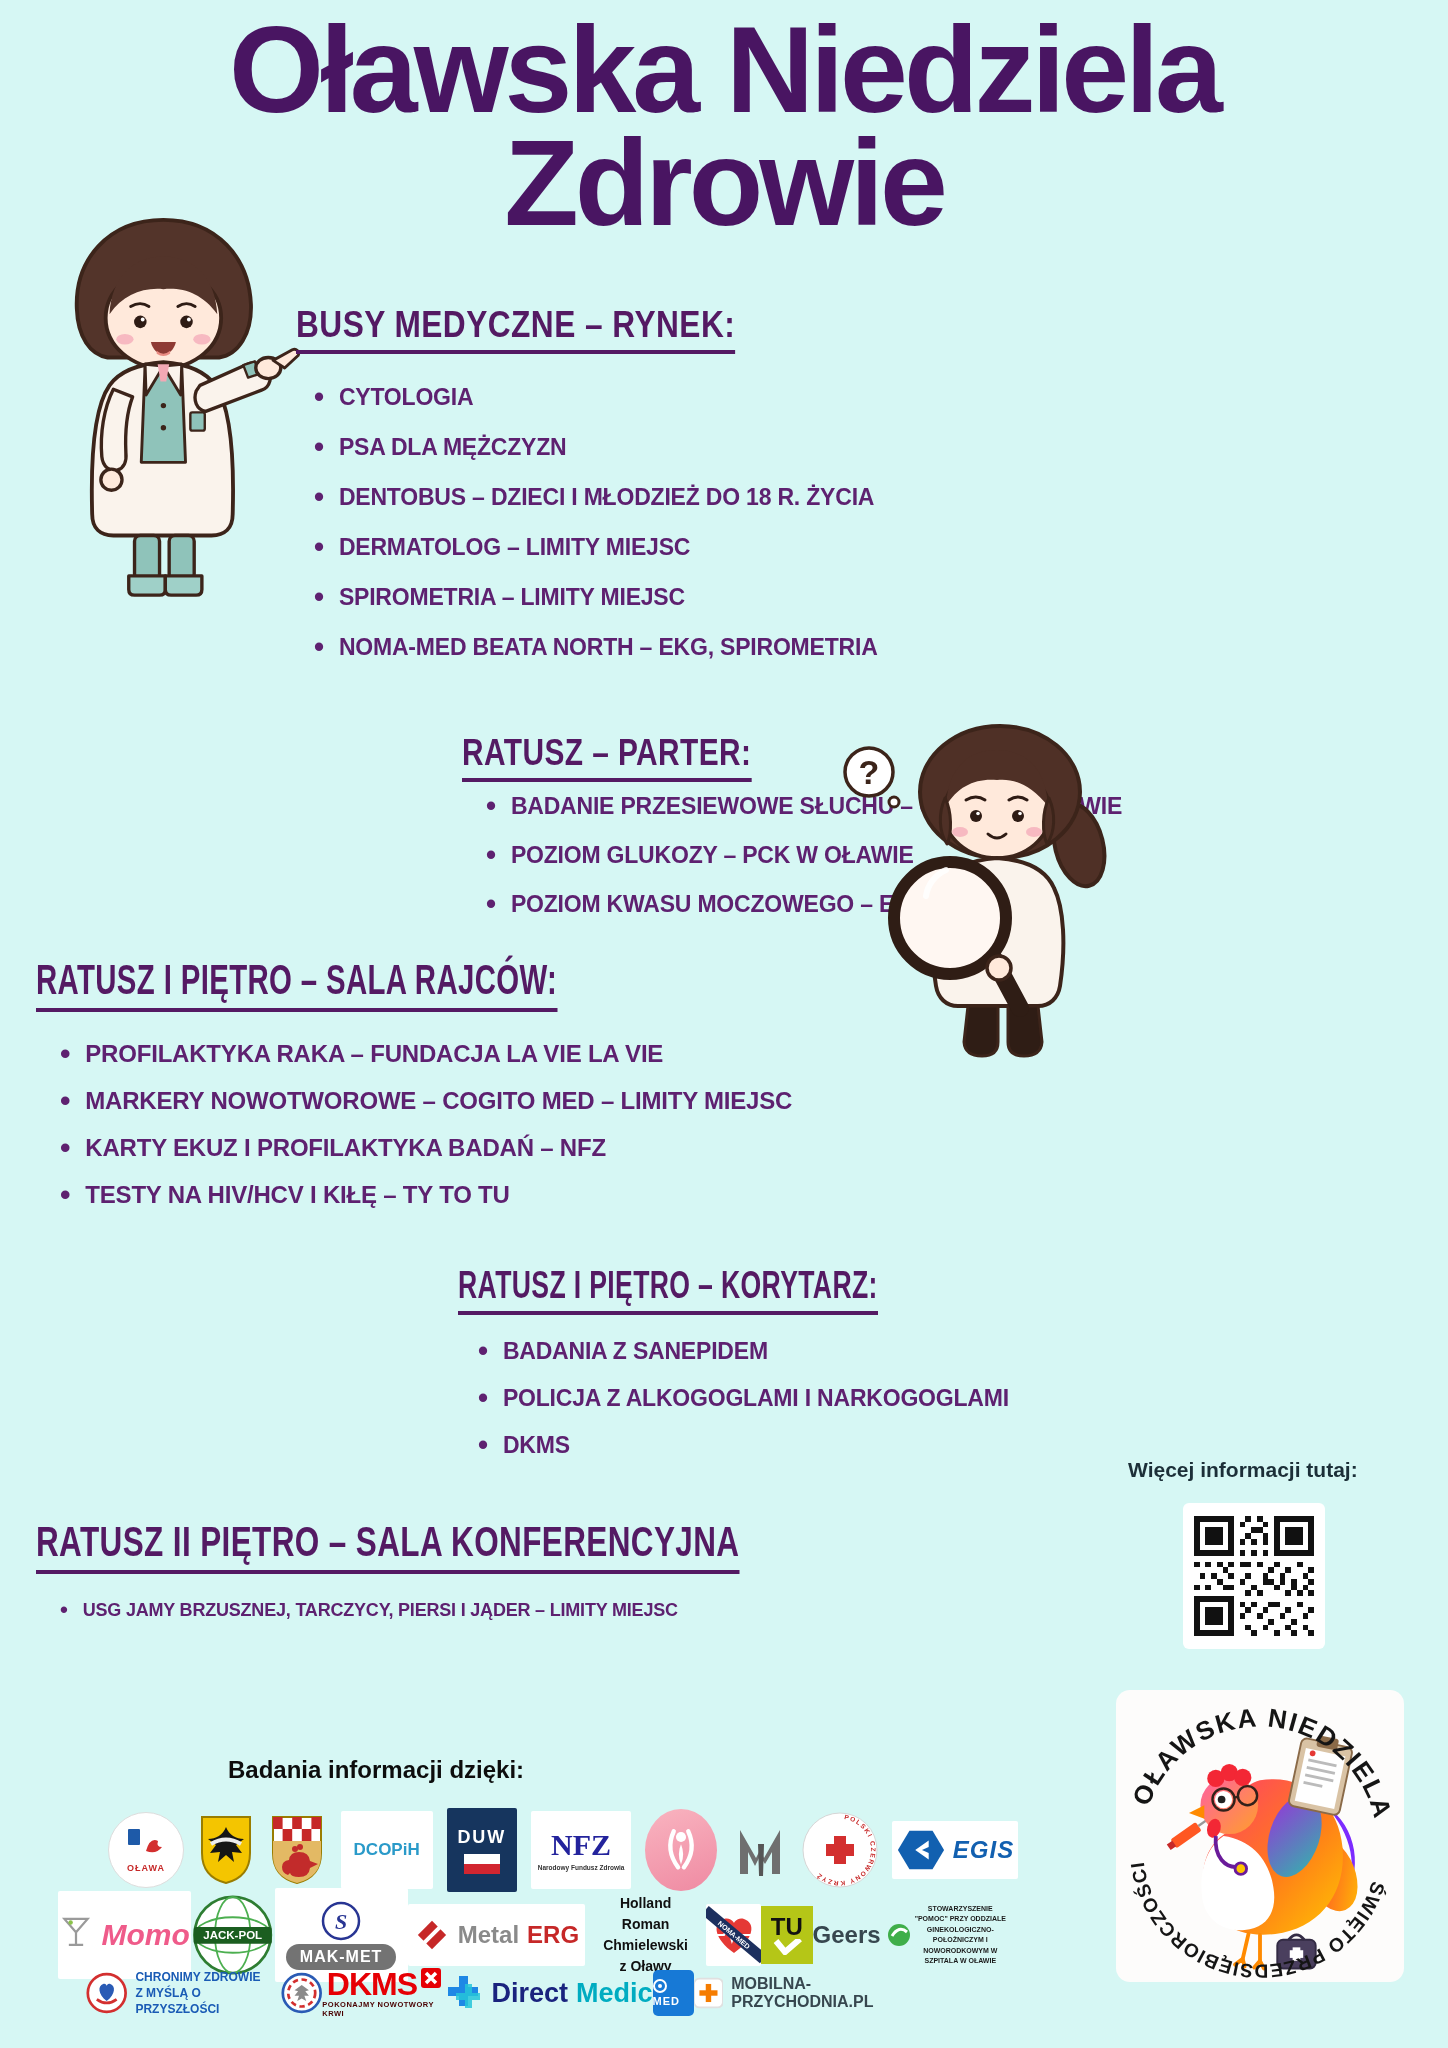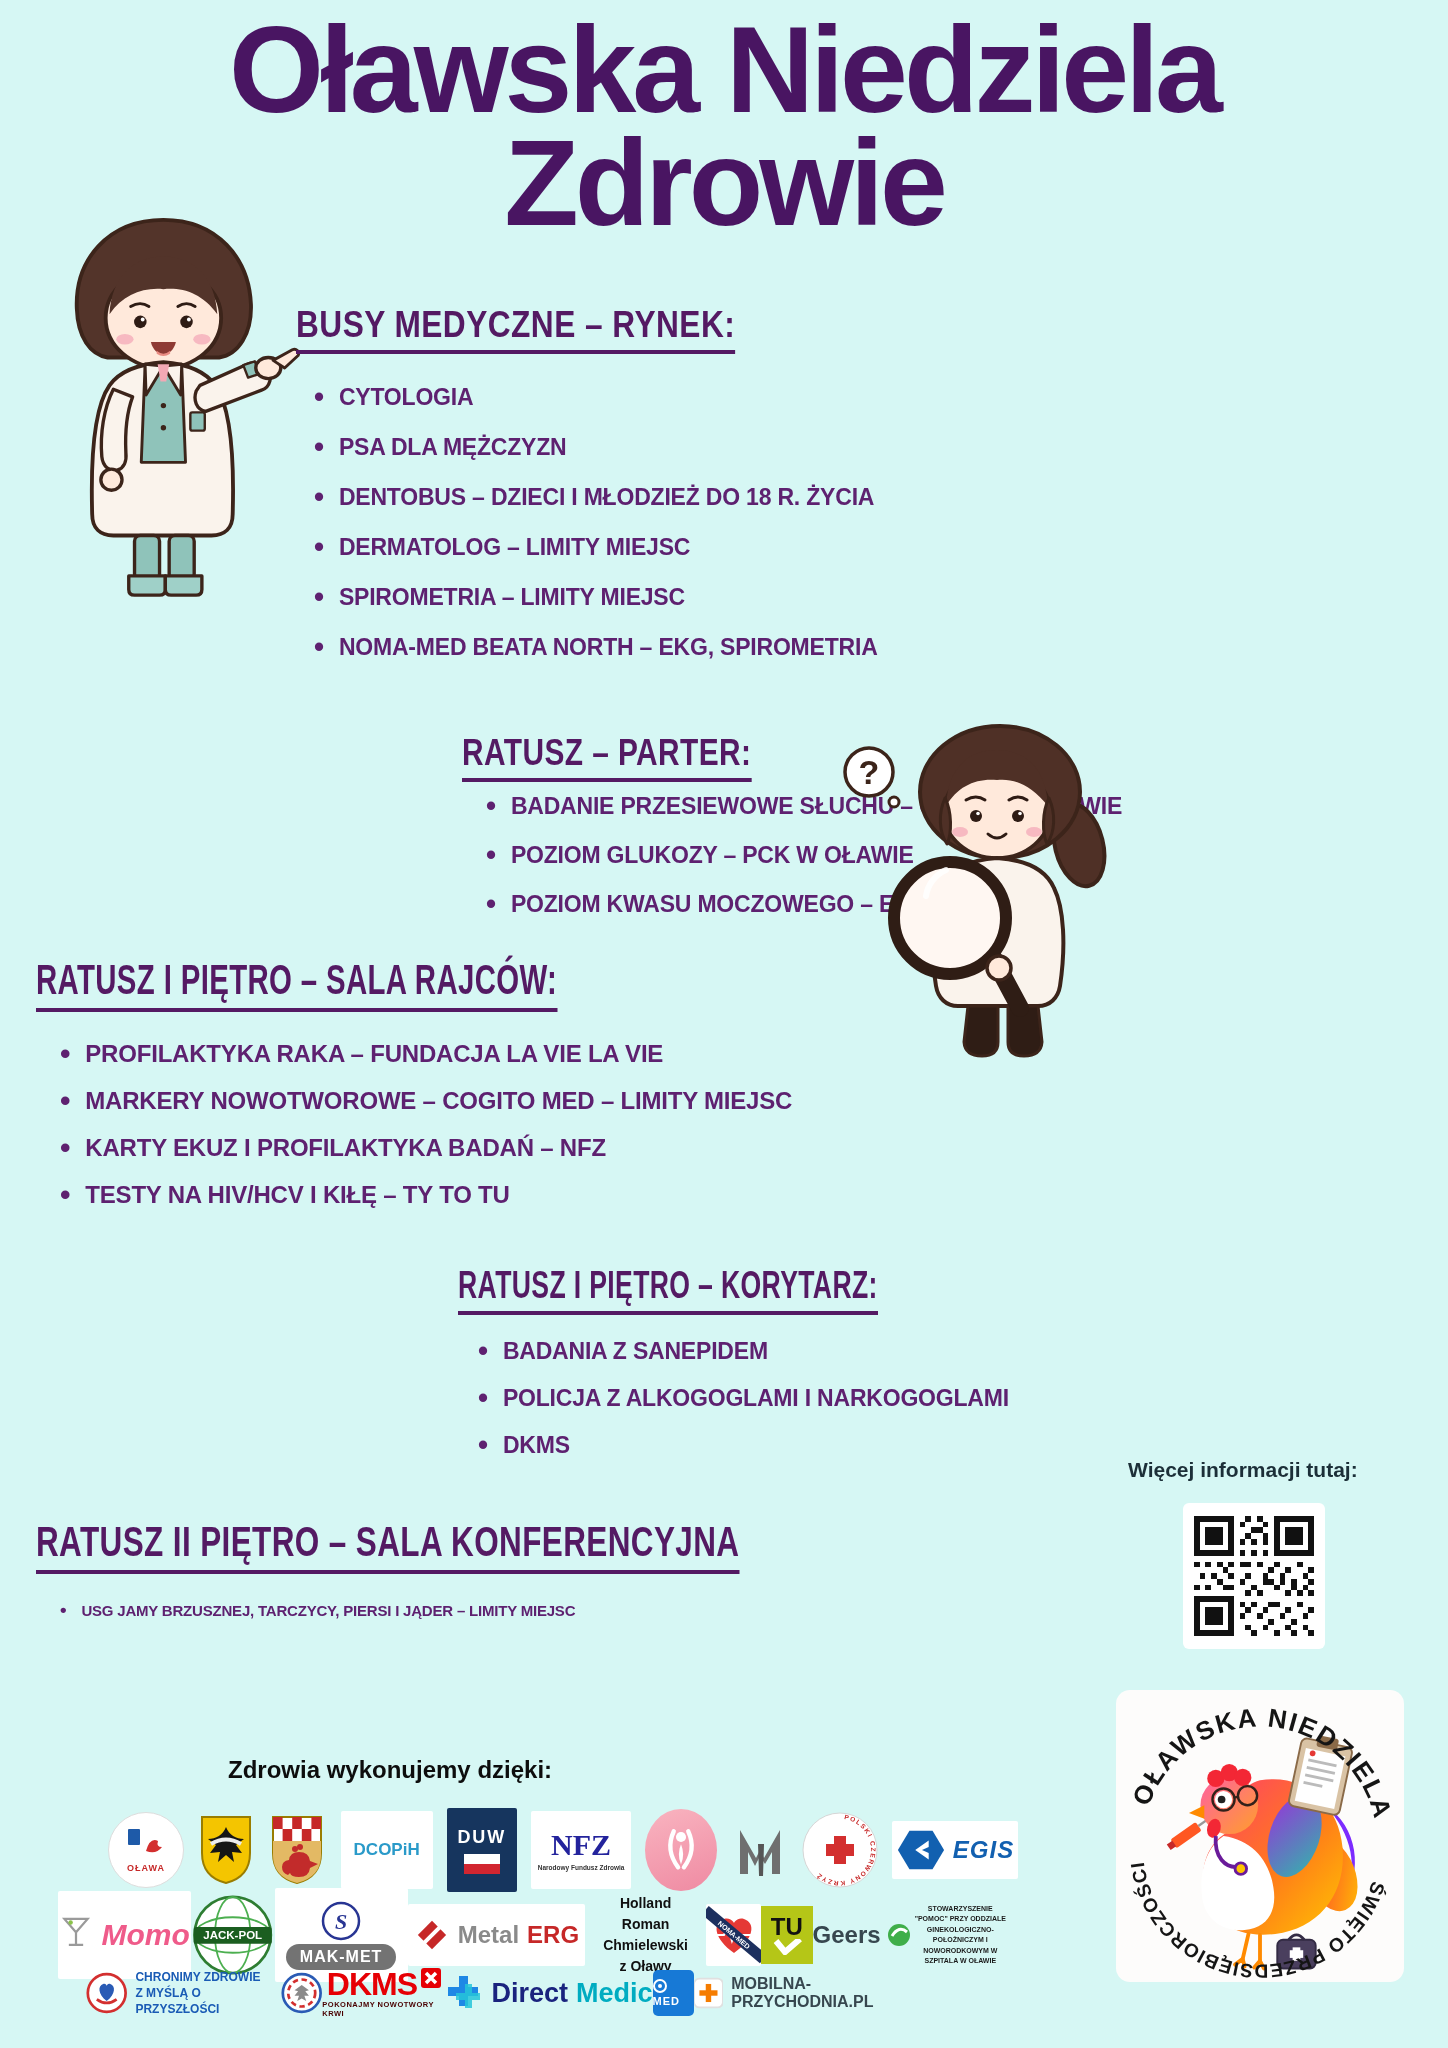--- a/index.html
+++ b/index.html
@@ -187,21 +187,21 @@
       <g fill="#111">
         <rect x="2" y="2" width="3" height="3"></rect>
           <rect x="16" y="2" width="3" height="3"></rect>
           <rect x="2" y="16" width="3" height="3"></rect>
         <path d="M9 0h1v1h-1zM11 0h1v1h-1zM8 1h1v1h-1zM12 1h1v1h-1zM10 2h2v1h-2zM9 3h1v1h-1zM12 3h1v1h-1zM8 4h1v1h-1zM10 4h1v1h-1zM12 4h1v1h-1zM8 6h1v1h-1zM10 6h1v1h-1zM12 6h1v1h-1zM0 8h1v1h-1zM2 8h1v1h-1zM4 8h1v1h-1zM6 8h1v1h-1zM5 9h1v1h-1zM1 10h1v1h-1zM3 10h1v1h-1zM6 10h1v1h-1zM4 11h1v1h-1zM0 12h1v1h-1zM2 12h1v1h-1zM5 12h1v1h-1zM6 12h1v1h-1zM8 8h2v1h-2zM11 8h1v1h-1zM14 8h1v1h-1zM18 8h1v1h-1zM13 9h1v1h-1zM16 9h1v1h-1zM20 9h1v1h-1zM9 10h1v1h-1zM12 10h1v1h-1zM15 10h1v1h-1zM19 10h1v1h-1zM8 11h1v1h-1zM12 11h2v1h-2zM15 11h1v1h-1zM17 11h1v1h-1zM20 11h1v1h-1zM10 12h1v1h-1zM14 12h1v1h-1zM17 12h1v1h-1zM19 12h1v1h-1zM9 13h1v1h-1zM11 13h1v1h-1zM16 13h1v1h-1zM18 13h1v1h-1zM20 13h1v1h-1zM8 15h1v1h-1zM10 15h1v1h-1zM13 15h2v1h-2zM18 15h1v1h-1zM9 16h1v1h-1zM12 16h1v1h-1zM16 16h1v1h-1zM20 16h1v1h-1zM8 17h1v1h-1zM11 17h1v1h-1zM15 17h1v1h-1zM19 17h1v1h-1zM13 18h1v1h-1zM17 18h1v1h-1zM9 19h1v1h-1zM12 19h1v1h-1zM16 19h1v1h-1zM19 19h1v1h-1zM10 20h1v1h-1zM14 20h1v1h-1zM17 20h1v1h-1zM20 20h1v1h-1z"></path>
       </g>
     </svg>
   </div>
 
   <div class="hdr" style="left:36px;top:1518px;font-size:42px;transform:scaleX(.75)">RATUSZ II PIĘTRO – SALA KONFERENCYJNA</div>
-  <ul class="blist" style="left:60px;top:1590px;font-size:15px">
+  <ul class="blist" style="left:60px;top:1590px;font-size:18px">
     <li style="height:40px">
         <span>USG JAMY BRZUSZNEJ, TARCZYCY, PIERSI I JĄDER – LIMITY MIEJSC</span>
       </li>
   </ul>
 
   <div class="event-card">
     <svg viewBox="0 0 300 300" style="width:100%;height:100%">
       <defs>
         <path id="arcTop" d="M 28,158 A 122,122 0 1 1 272,158" fill="none"></path>
         <path id="arcBot" d="M 272,162 A 122,122 0 1 1 28,162" fill="none"></path>
@@ -260,21 +260,21 @@
         <rect x="181" y="269" width="14" height="8" fill="#fff"></rect>
       <text font-size="27" font-weight="bold" fill="#151515" letter-spacing="2">
         <textPath href="#arcTop" startOffset="10%">OŁAWSKA NIEDZIELA</textPath>
       </text>
       <text font-size="20" font-weight="bold" fill="#151515" letter-spacing="1">
         <textPath href="#arcBot" startOffset="9%">ŚWIĘTO PRZEDSIĘBIORCZOŚCI</textPath>
       </text>
     </svg>
   </div>
 
-  <div class="sp-heading">Zdrowia wykonujemy dzięki:</div>
+  <div class="sp-heading">Badania informacji dzięki:</div>
 
   <div class="sp-row row1">
     <div class="tile" style="width:74px;height:74px;border-radius:50%;border:1px solid #ddd">
       <svg width="40" height="34" viewBox="0 0 40 34">
         <rect x="2" y="2" width="12" height="16" rx="1" fill="#1e5aa8"></rect>
         <path d="M20,24 q4,-14 12,-10 q-2,6 4,6 q-6,8 -16,4 z" fill="#d32f2f"></path>
       </svg>
       <span class="sm" style="color:#c62828;letter-spacing:1px">OŁAWA</span>
     </div>
     <svg width="56" height="74" viewBox="0 0 56 74">

